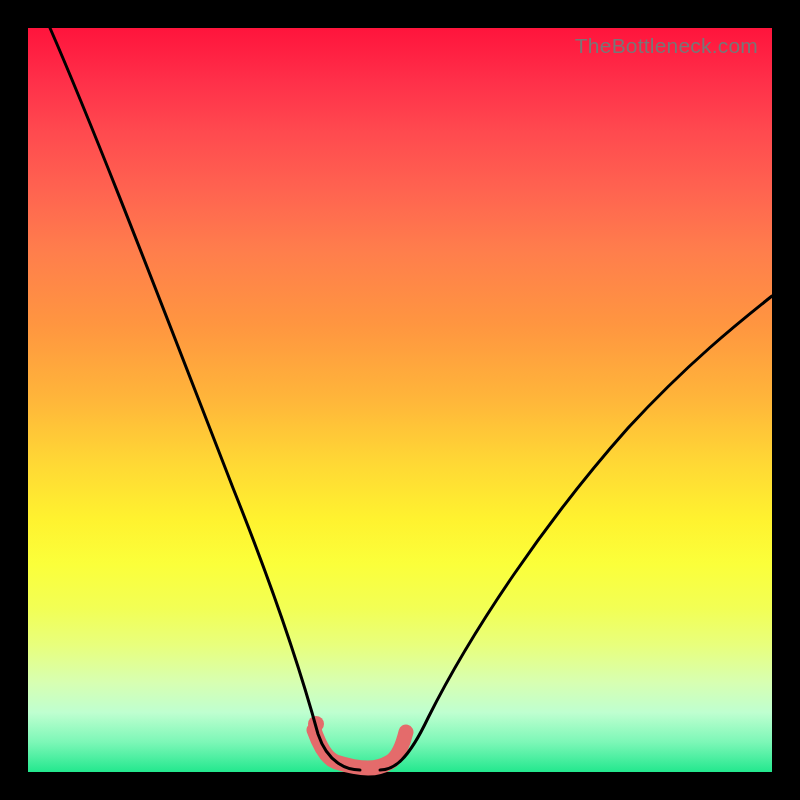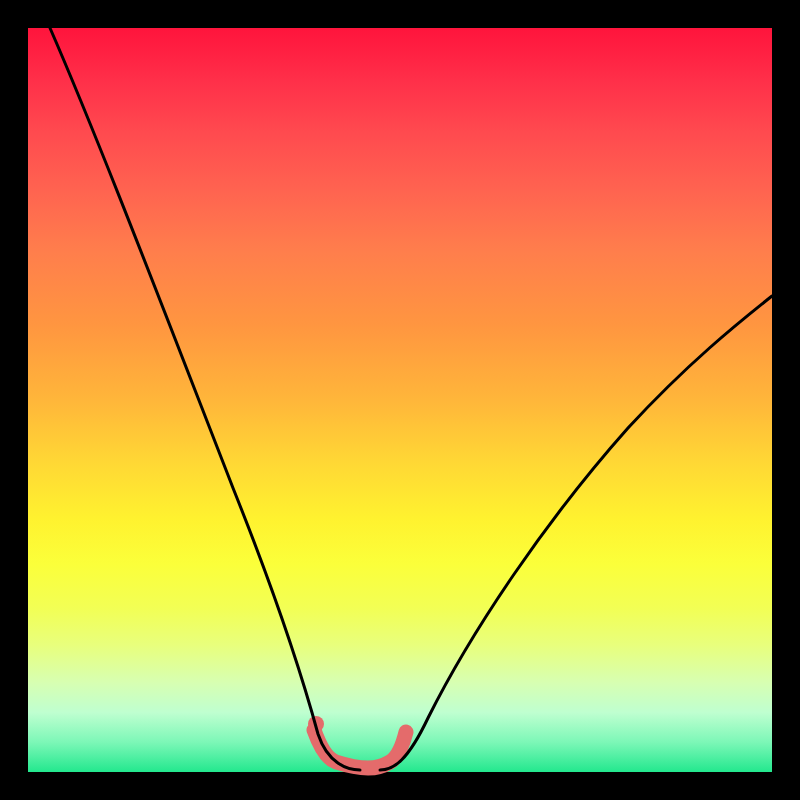--- a/index.html
+++ b/index.html
@@ -77,20 +77,21 @@
   .dot {
     fill: #e46b6b;
   }
 </style>
 </head>
 <body>
 
 <div class="stage">
   <div class="plot">
 
+    <div class="watermark">TheBottleneck.com</div>
 
     <svg class="curves" viewBox="0 0 744 744" preserveAspectRatio="none">
 
       <path class="bump" d="M 286 702
                Q 296 730 308 734
                Q 327 740 340 740
                Q 352 740 362 734
                Q 372 728 378 704"></path>
 
       <circle class="dot" r="8" cx="288" cy="696"></circle>

